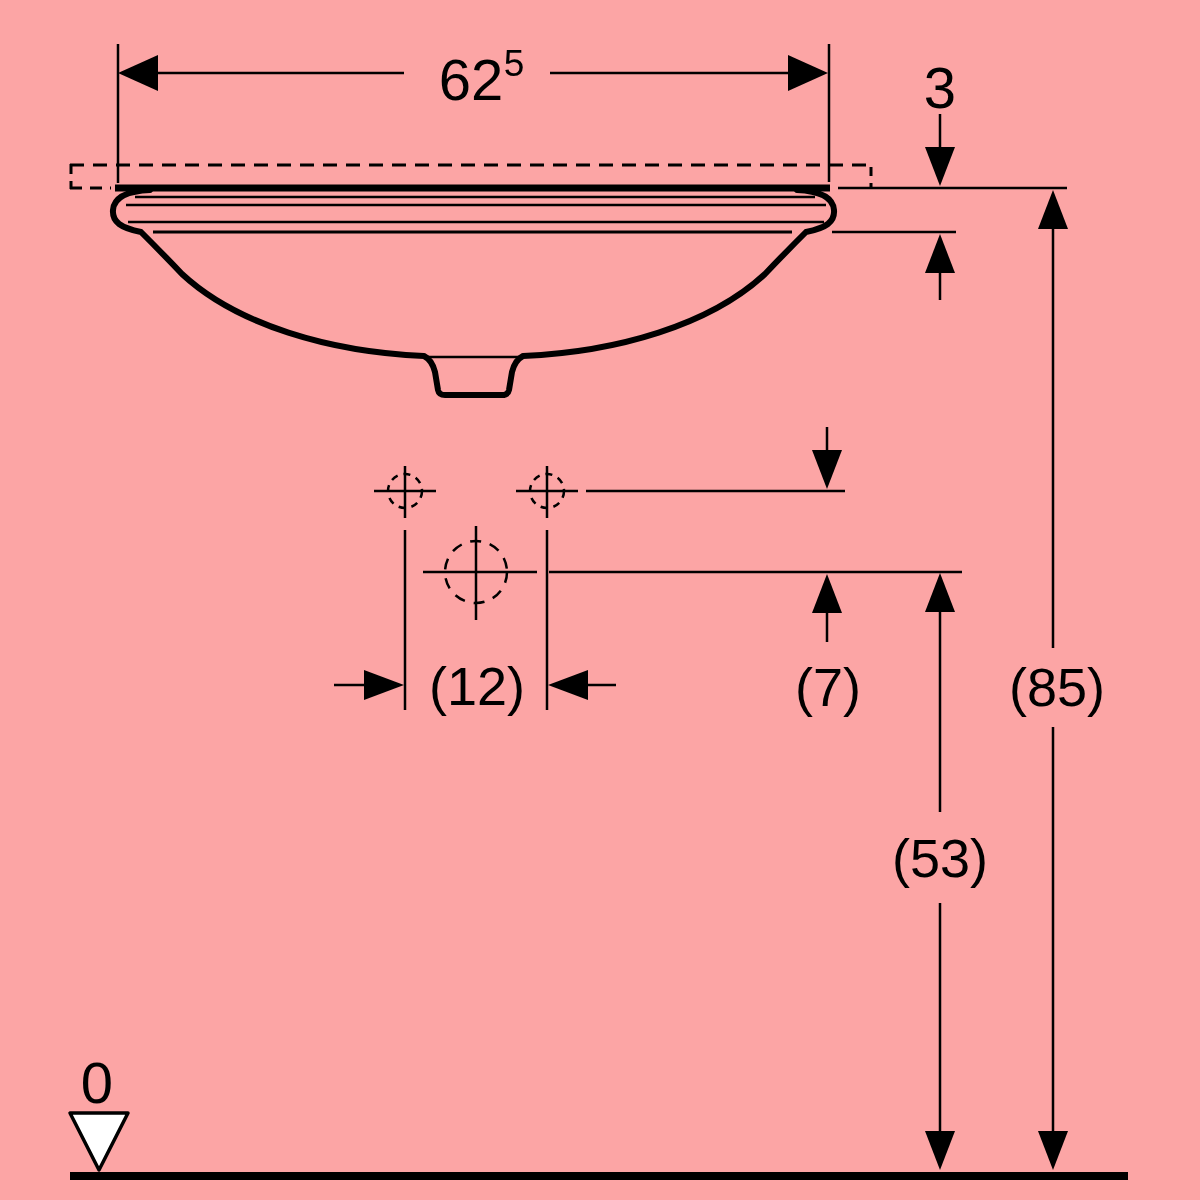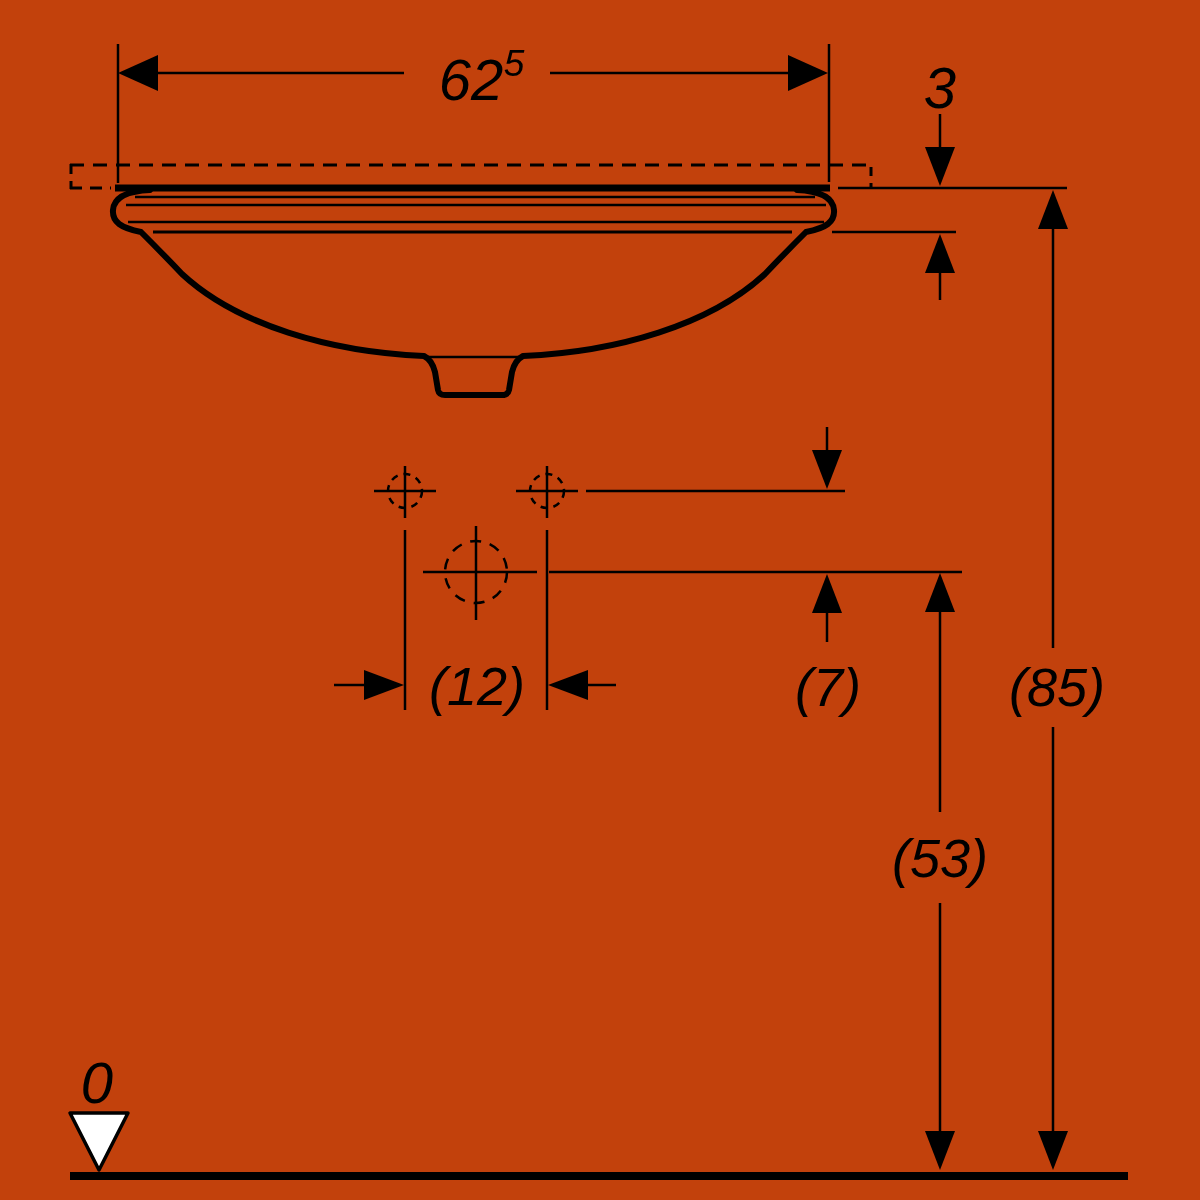--- a/index.html
+++ b/index.html
@@ -4,24 +4,23 @@
 <style>
   html, body {
     margin: 0;
     padding: 0;
     background: #ffffff;
   }
   .page {
     position: relative;
     width: 1200px;
     height: 1200px;
-    background: #c2410c;
+    background: #fca5a5;
     overflow: hidden;
     font-family: "Liberation Sans", sans-serif;
-    font-style: italic;
   }
   svg { display: block; }
   text {
     font-family: "Liberation Sans", sans-serif;
     fill: #000000;
   }
   .ln   { stroke: #000000; stroke-width: 2.5; fill: none; }
   .ln3  { stroke: #000000; stroke-width: 3;   fill: none; }
   .thick{ stroke: #000000; stroke-width: 7;   fill: none; }
   .outline { stroke: #000000; stroke-width: 6; fill: none;

